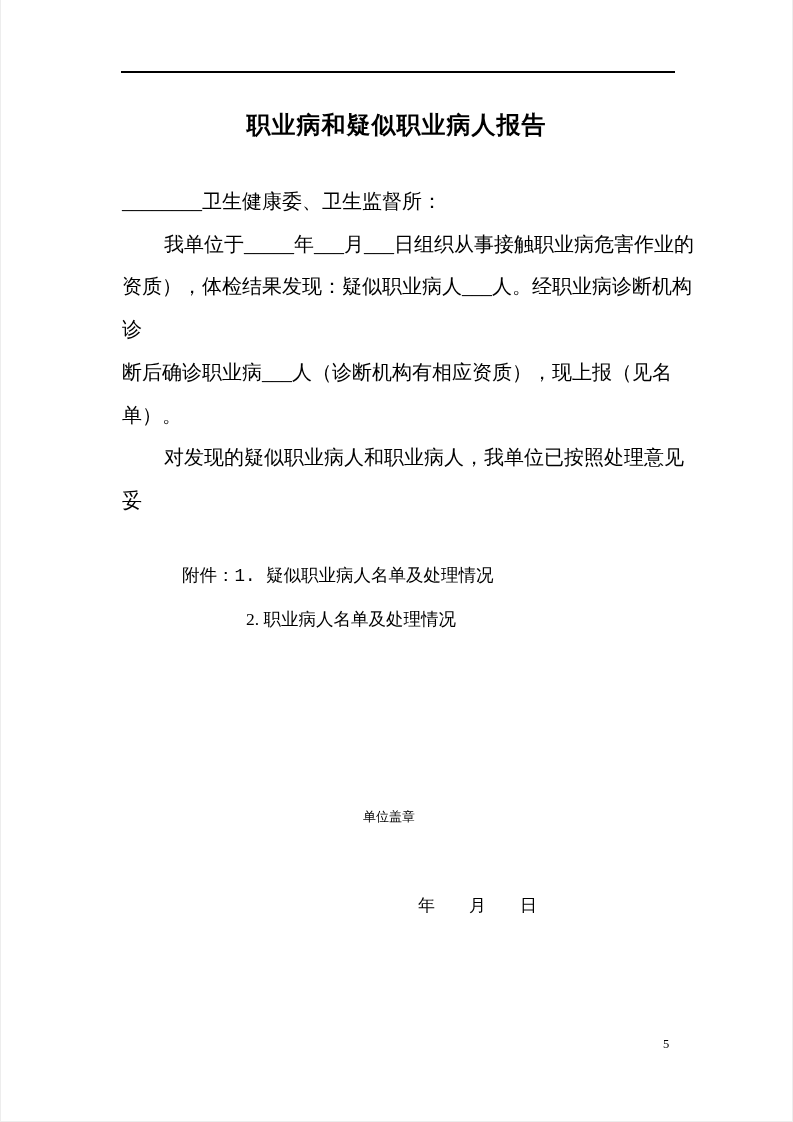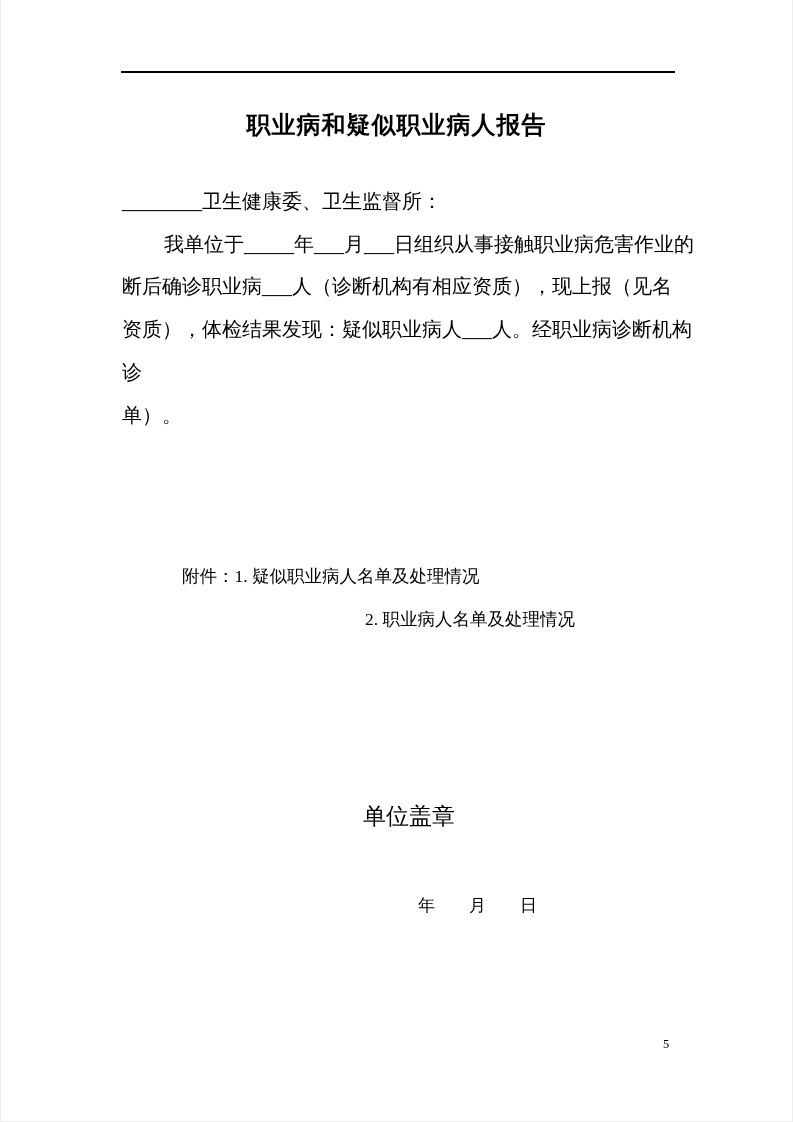--- a/index.html
+++ b/index.html
@@ -60,31 +60,31 @@
     position: absolute;
     left: 113px;
     top: 555px;
     width: 580px;
     font-size: 17.5px;
     line-height: 42.7px;
   }
   .attachments .attachment-line-1 {
     padding-left: 68px;
     white-space: pre-wrap;
+    font-family: Liberation Mono, monospace;
   }
   .attachments .attachment-line-2 {
     padding-left: 132px;
     white-space: pre-wrap;
-    text-align: center;
   }
   .seal-label {
     position: absolute;
     left: 362px;
     top: 806px;
-    font-size: 23px;
+    font-size: 13px;
     line-height: 22px;
     white-space: pre-wrap;
   }
   .date-line {
     position: absolute;
     left: 417px;
     top: 895px;
     font-size: 17px;
     line-height: 22px;
     white-space: pre-wrap;
@@ -102,23 +102,24 @@
 
 <div class="page">
 
   <div class="header-rule"></div>
 
   <h1 class="doc-title">职业病和疑似职业病人报告</h1>
 
   <div class="body-text">
     <div class="line">________卫生健康委、卫生监督所：</div>
     <div class="line indent">我单位于_____年___月___日组织从事接触职业病危害作业的</div>
+    <div class="line">资质），体检结果发现：疑似职业病人___人。经职业病诊断机构诊</div>
     <div class="line">断后确诊职业病___人（诊断机构有相应资质），现上报（见名</div>
-    <div class="line">资质），体检结果发现：疑似职业病人___人。经职业病诊断机构诊</div>
     <div class="line">单）。</div>
+    <div class="line indent">对发现的疑似职业病人和职业病人，我单位已按照处理意见妥</div>
   </div>
 
   <div class="attachments">
     <div class="attachment-line-1">附件：1. 疑似职业病人名单及处理情况</div>
     <div class="attachment-line-2">2. 职业病人名单及处理情况</div>
   </div>
 
   <div class="seal-label">单位盖章</div>
 
   <div class="date-line">年　　月　　日</div>

